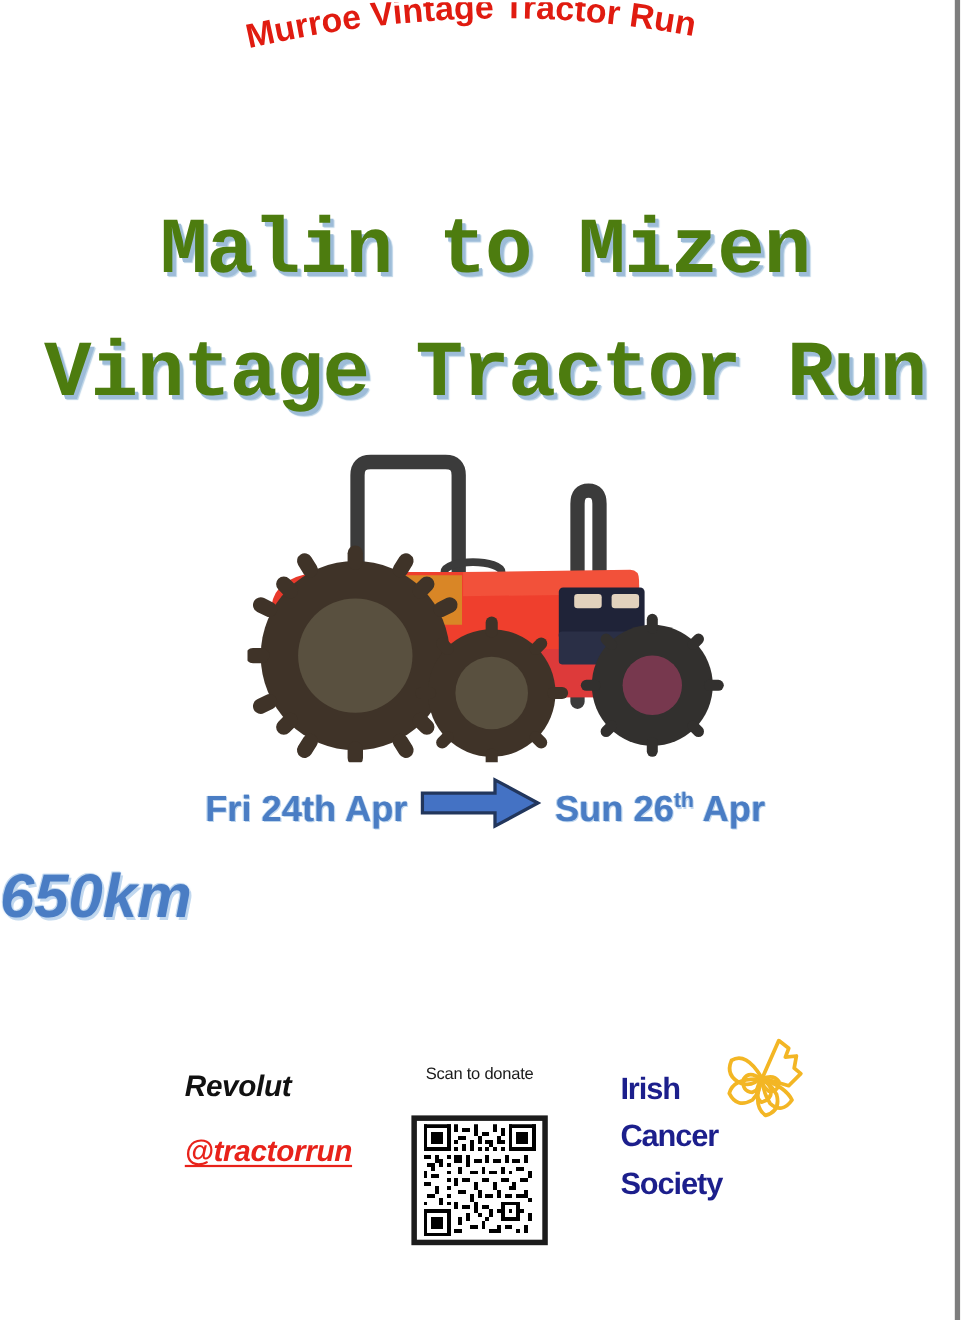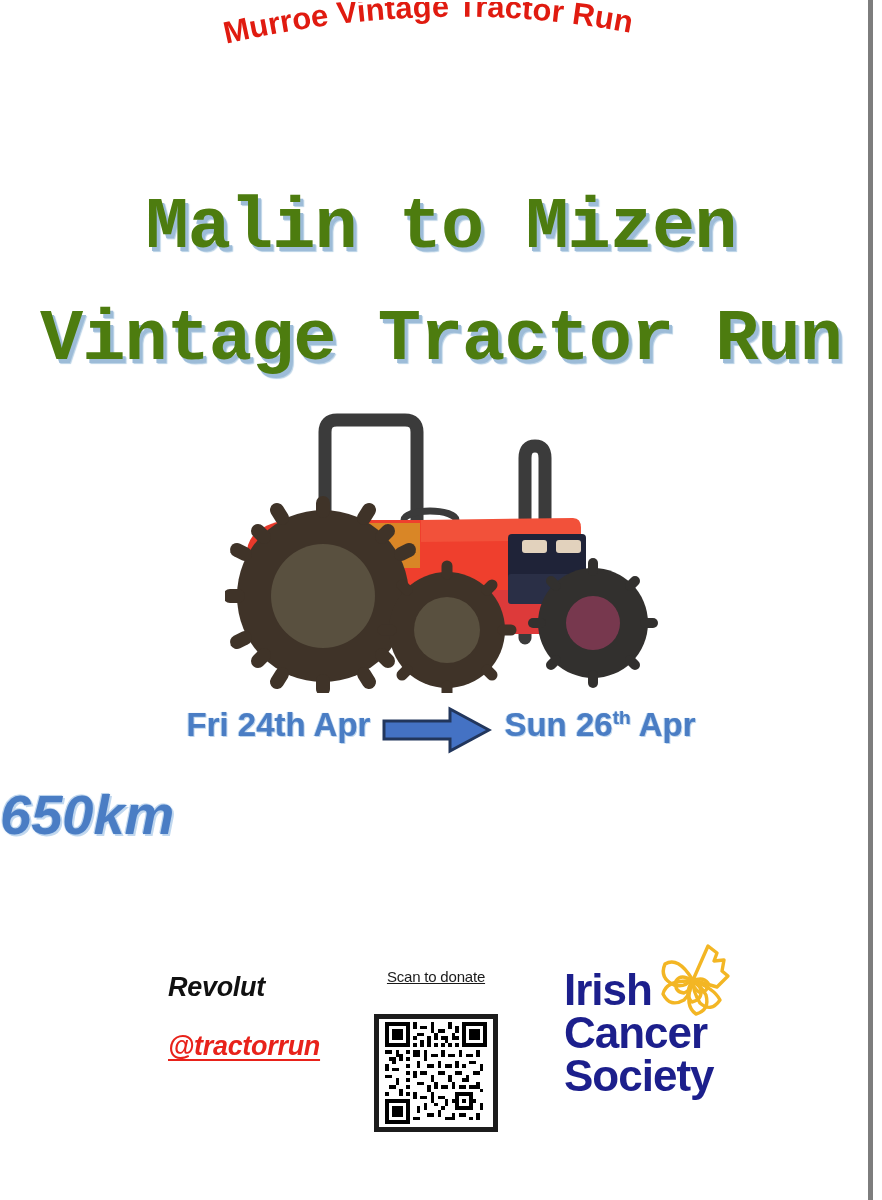--- a/index.html
+++ b/index.html
@@ -95,21 +95,21 @@
   }
   #tractor-figure svg { display: block; }
 
   
   #date-row {
     position: absolute;
     top: 706px;
     left: 0;
     width: 882px;
     display: flex;
-    align-items: flex-start;
+    align-items: flex-end;
     justify-content: center;
     gap: 0px;
   }
   .date-text {
     font-family: "Liberation Sans", sans-serif;
     font-weight: bold;
     font-size: 33px;
     color: #4a7dc4;
     letter-spacing: 0px;
     text-shadow:
@@ -206,21 +206,20 @@
     left: 370px;
     top: 38px;
     width: 132px;
     text-align: center;
   }
   #qr-caption {
     font-size: 15px;
     color: #1a1a1a;
     margin-bottom: 29px;
     letter-spacing: -0.2px;
-    text-decoration: underline;
   }
   #qr-code {
     width: 124px;
     height: 118px;
     margin: 0 auto;
     border: 5px solid #1c1c1c;
     background: #ffffff;
     box-sizing: border-box;
     padding: 3px;
   }
@@ -241,21 +240,21 @@
     width: 84px;
     height: 84px;
   }
   #ics-daffodil svg { display: block; }
   #ics-wordmark {
     position: absolute;
     left: 4px;
     top: 28px;
     font-family: "Liberation Sans", sans-serif;
     font-weight: bold;
-    font-size: 44px;
+    font-size: 28px;
     line-height: 43px;
     color: #1c1f8c;
     letter-spacing: -1px;
   }
 </style>
 </head>
 <body>
 
 <div id="poster">
 

